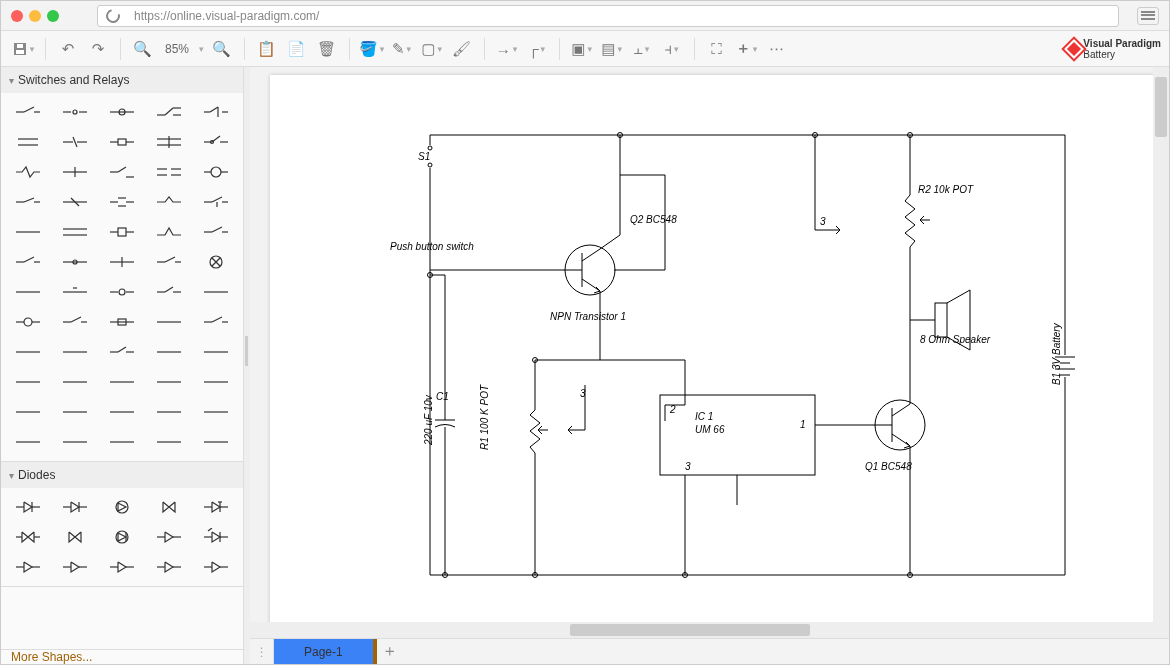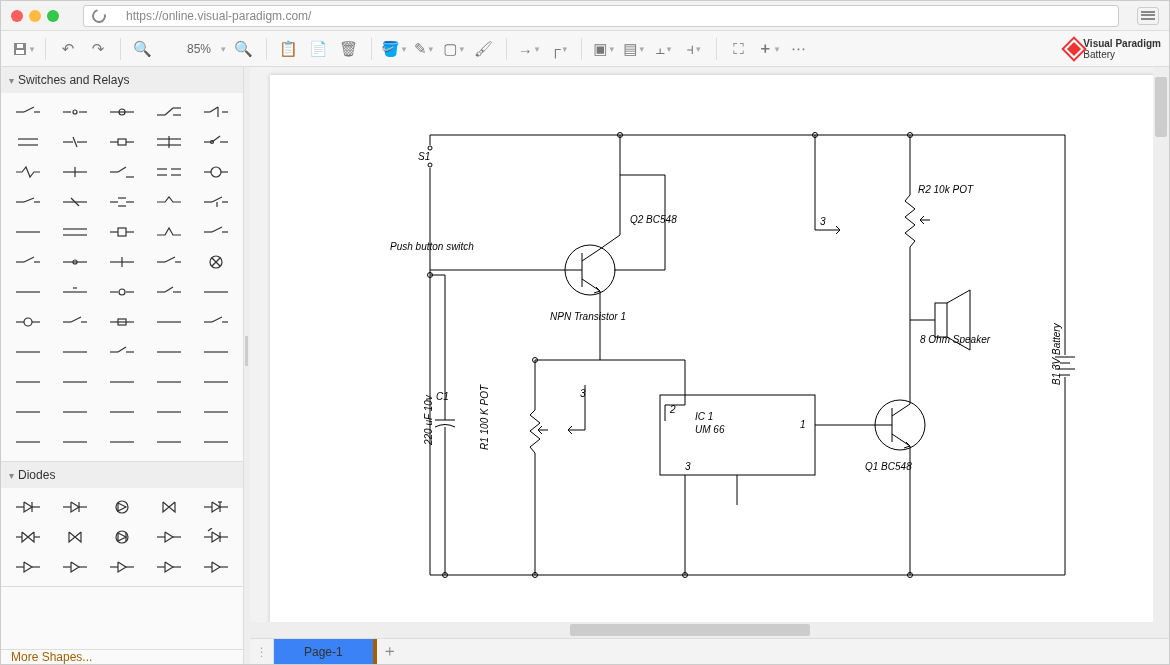--- a/index.html
+++ b/index.html
@@ -4,30 +4,30 @@
 <style>
 * { box-sizing: border-box; margin: 0; padding: 0; }
 body { font-family: Arial, Helvetica, sans-serif; font-size: 12px; color: #333; background: #fff; }
 .window { width: 1170px; height: 665px; border: 1px solid #ccc; display: flex; flex-direction: column; background: #fff; }
 .titlebar { height: 30px; background: #f3f3f3; display: flex; align-items: center; padding: 0 10px; border-bottom: 1px solid #ddd; gap: 8px; }
 .traffic { display: flex; gap: 6px; }
 .dot { width: 12px; height: 12px; border-radius: 50%; }
 .dot.red { background: #fc605c; }
 .dot.yel { background: #fdbc40; }
 .dot.grn { background: #34c749; }
-.urlbar { flex: 1; margin-left: 16px; border: 1px solid #ccc; border-radius: 3px; height: 22px; display: flex; align-items: center; padding: 0 8px; gap: 20px; background: #fff; }
+.urlbar { flex: 1; margin-left: 30px; border: 1px solid #ccc; border-radius: 3px; height: 22px; display: flex; align-items: center; padding: 0 8px; gap: 14px; background: #fff; }
 .refresh-icon { width: 14px; height: 14px; border: 2px solid #888; border-radius: 50%; border-top-color: transparent; transform: rotate(30deg); }
 .url-text { color: #888; font-size: 12px; }
 .burger { margin-left: 10px; width: 22px; height: 18px; display: flex; flex-direction: column; justify-content: space-around; border: 1px solid #ccc; border-radius: 3px; padding: 3px 3px; }
 .burger div { height: 2px; background: #888; }
 .toolbar { height: 36px; background: #f7f7f7; border-bottom: 1px solid #ddd; display: flex; align-items: center; padding: 0 8px; gap: 2px; }
 .tbtn { width: 28px; height: 28px; display: flex; align-items: center; justify-content: center; cursor: pointer; color: #777; font-size: 15px; }
 .tsep { width: 1px; height: 22px; background: #ddd; margin: 0 6px; }
 .zoom-group { display: flex; align-items: center; gap: 4px; color: #666; }
-.zoom-val { padding: 0 4px; font-size: 12px; margin-left: 22px; }
+.zoom-val { padding: 0 4px; font-size: 12px; }
 .logo { margin-left: auto; display: flex; align-items: center; font-size: 10px; line-height: 1.1; }
 .logo-diamond { width: 18px; height: 18px; border: 2px solid #e33; transform: rotate(45deg); background: #fff; position: relative; }
 .logo-diamond::after { content:""; position:absolute; inset:2px; background:#e33; }
 .main { flex: 1; display: flex; overflow: hidden; }
 .sidebar { width: 243px; border-right: 1px solid #ddd; display: flex; flex-direction: column; background: #fafafa; }
 .palette-section { border-bottom: 1px solid #ddd; }
 .palette-header { padding: 6px 8px; font-size: 12px; color: #333; display: flex; align-items: center; gap: 4px; background: #eee; cursor: pointer; }
 .palette-header::before { content:"▾"; color:#888; font-size:10px; }
 .shape-grid { display: grid; grid-template-columns: repeat(5, 1fr); gap: 4px; padding: 6px; max-height: 380px; overflow-y: auto; }
 .shape-cell { height: 26px; border: 1px solid transparent; display: flex; align-items: center; justify-content: center; cursor: pointer; }

